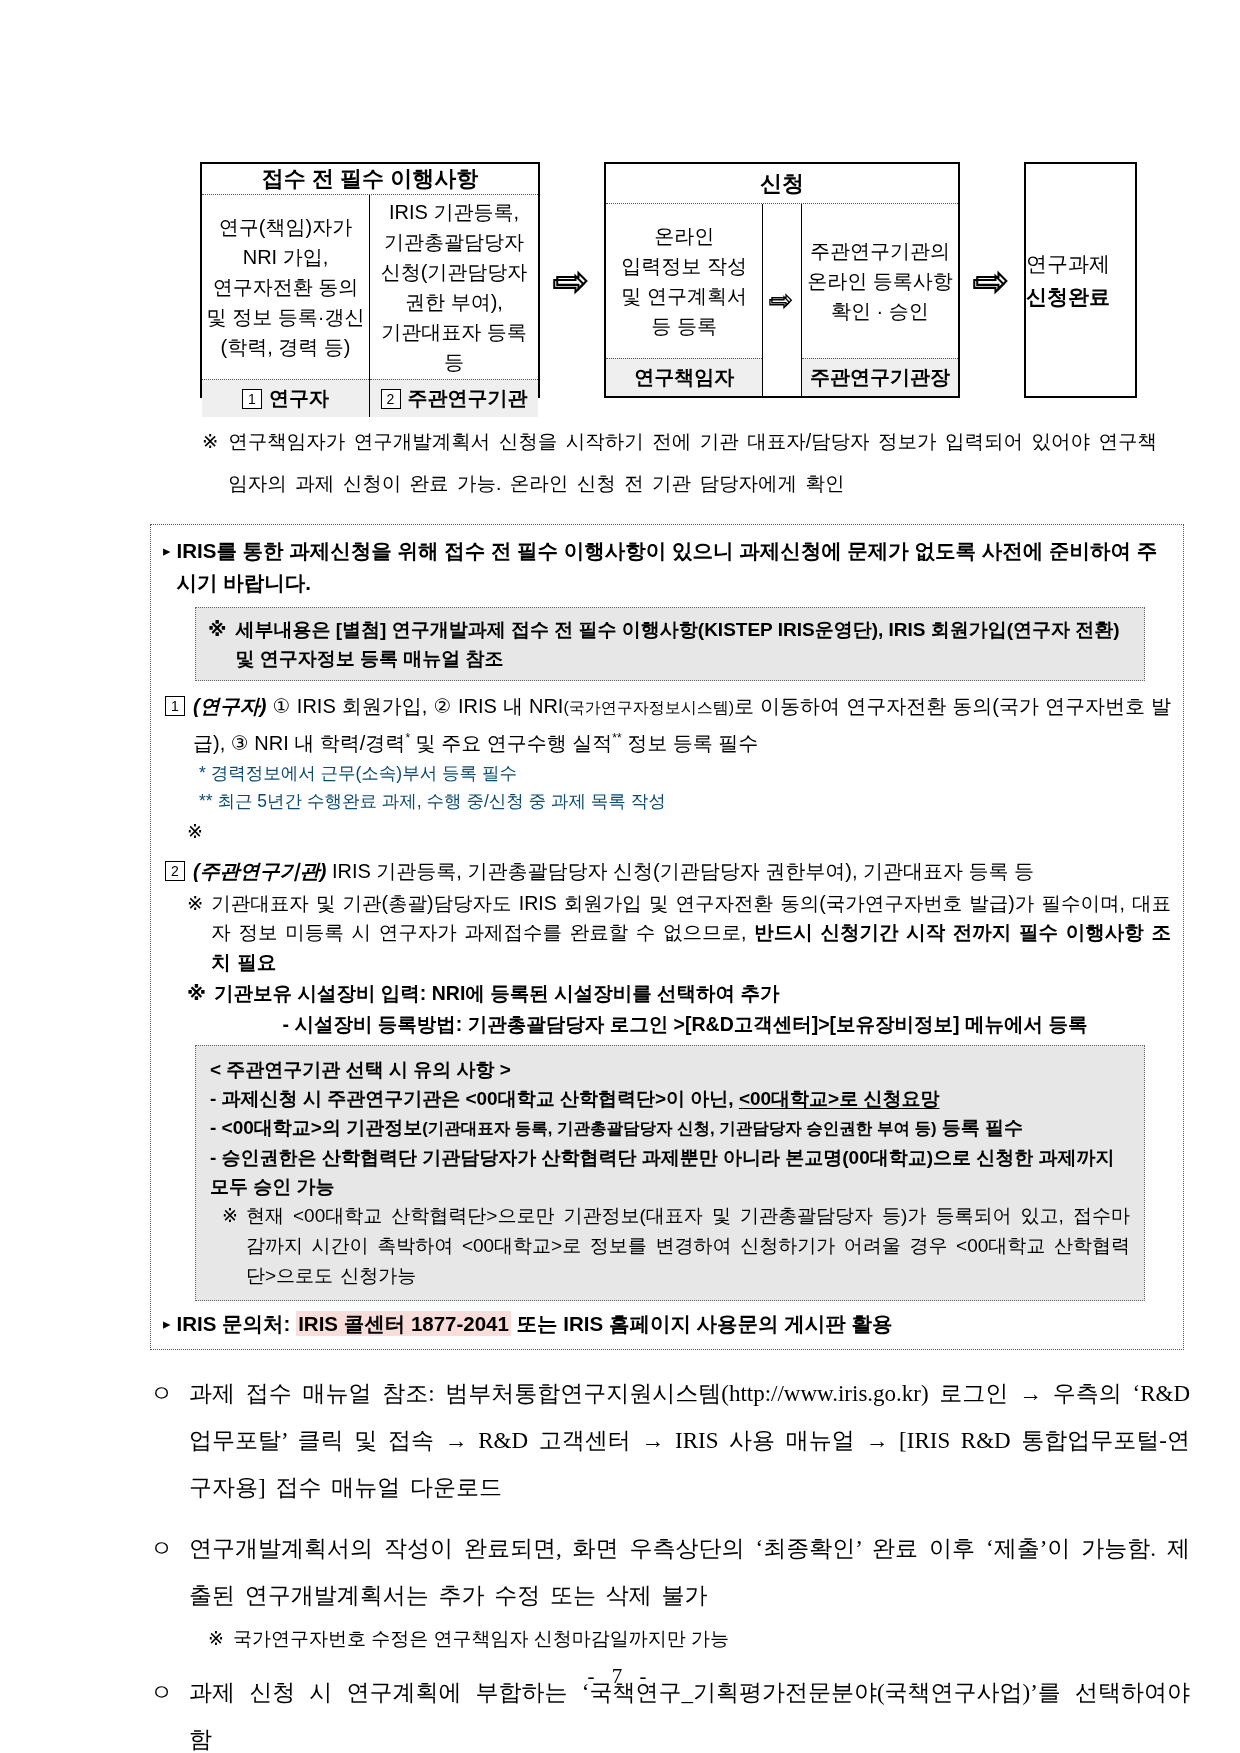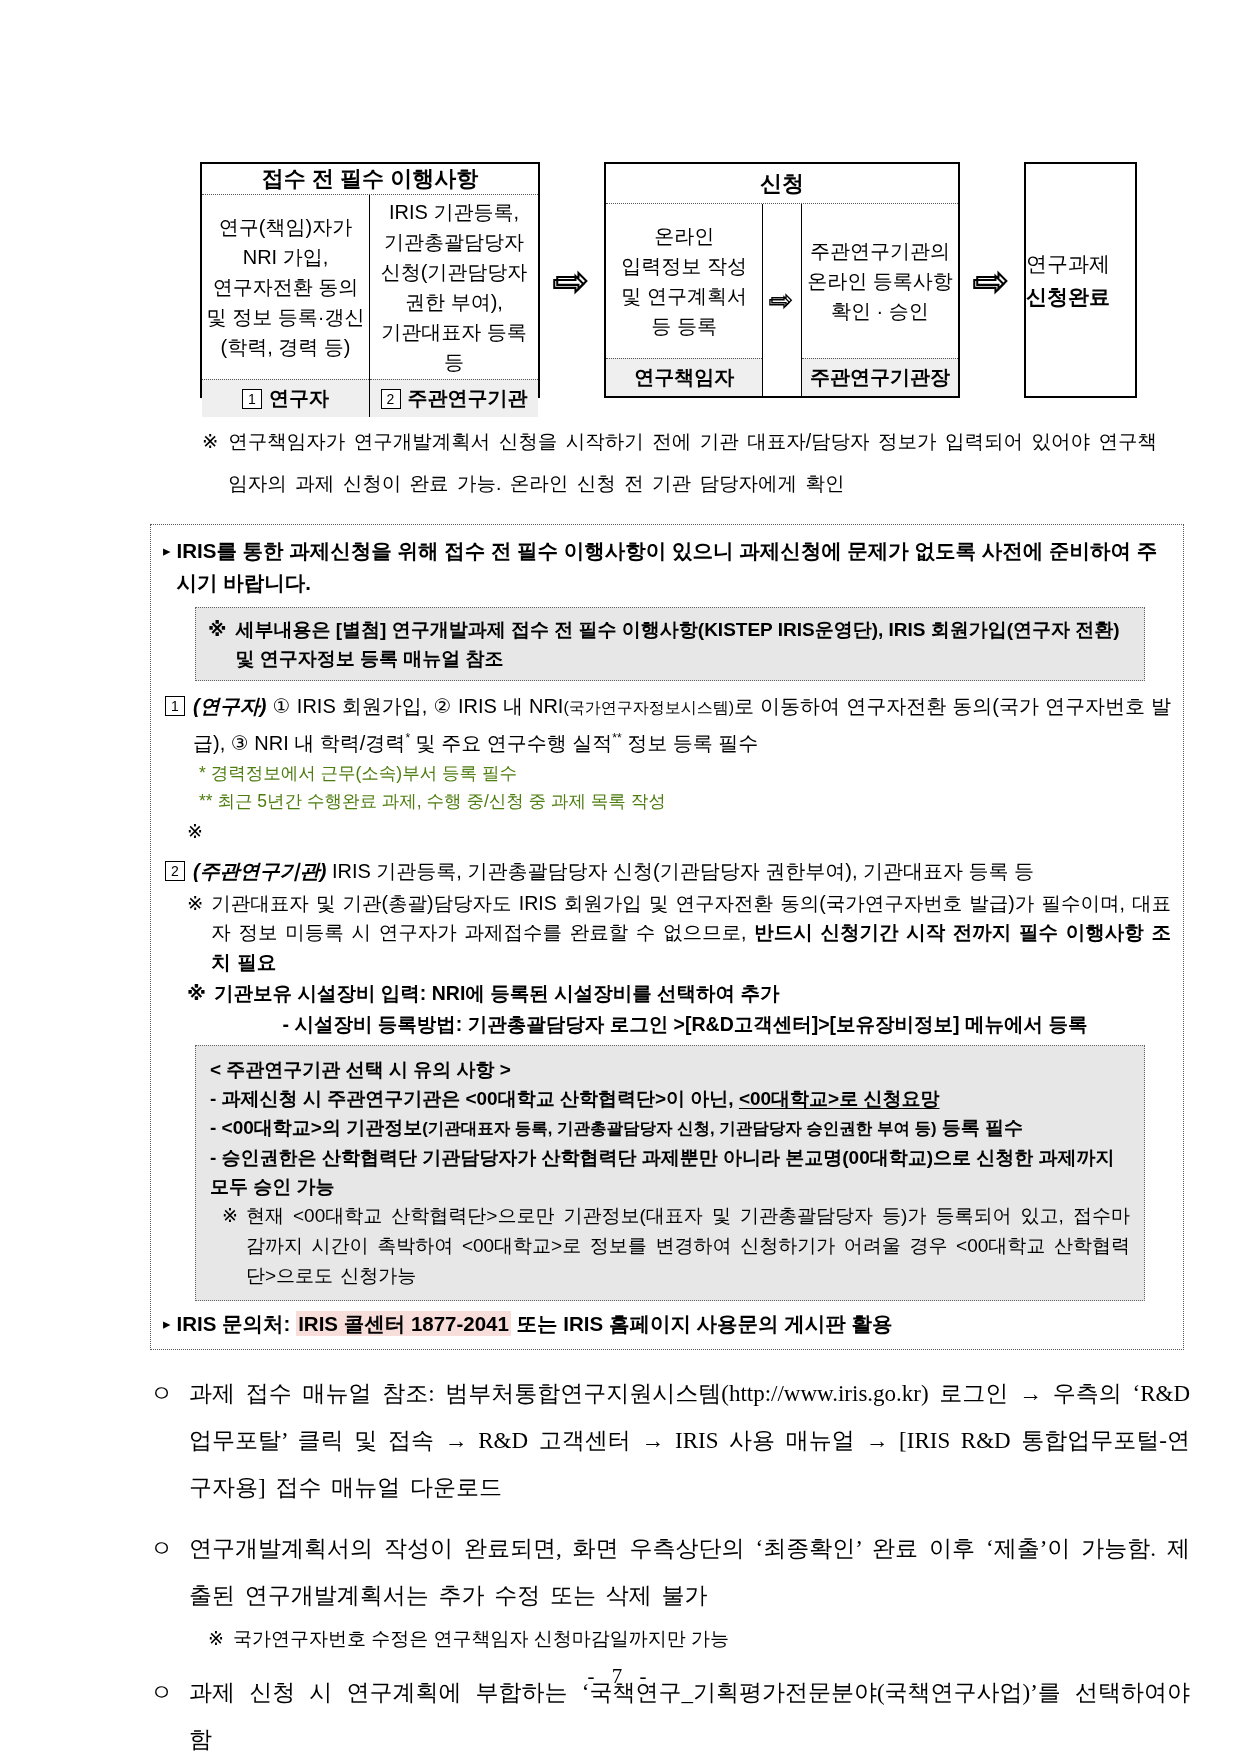--- a/index.html
+++ b/index.html
@@ -67,21 +67,21 @@
     background:#e7e7e7; border:1px dotted #666; padding:7px 12px;
     margin:6px 28px 8px 34px;
   }
   .gb1 { display:flex; gap:9px; font-weight:bold; font-size:19px; line-height:29px; }
   .item { margin:10px 2px 0 4px; font-size:20px; }
   .item-head { display:flex; gap:8px; line-height:31px; text-align:justify; }
   .item-head .boxed-num { margin-top:5px; flex:0 0 auto; }
   .item-title { font-weight:bold;font-style:italic; }
   .small-paren { font-size:16px; }
   .item sup { font-size:12px; }
-  .sub-note { margin:1px 0 0 34px; font-size:17.5px; line-height:27px; color:#4d7c0f; }
+  .sub-note { margin:1px 0 0 34px; font-size:17.5px; line-height:27px; color:#0c4a6e; }
   .item-note { display:flex; gap:8px; margin:2px 0 0 22px; font-size:19px; line-height:29px; }
   .item-note .u { text-decoration:underline; text-underline-offset:3px; }
   .item-note-b { font-weight:bold; }
   .b { font-weight:bold; }
   .item2-note { display:flex; gap:8px; margin:2px 0 0 22px; font-size:19.5px; line-height:29.5px; }
   .item2-note .txt { text-align:justify; word-spacing:1px; }
   .item2-note3 { margin:1px 0 0 34px; font-weight:bold; font-size:19.5px; line-height:29px;text-align:center; }
   .gb2 { font-size:19px; font-weight:bold; line-height:29px; padding:9px 14px; }
   .gb2 .line { margin:0; }
   .gb2 .u { text-decoration:underline; text-underline-offset:3px; }

